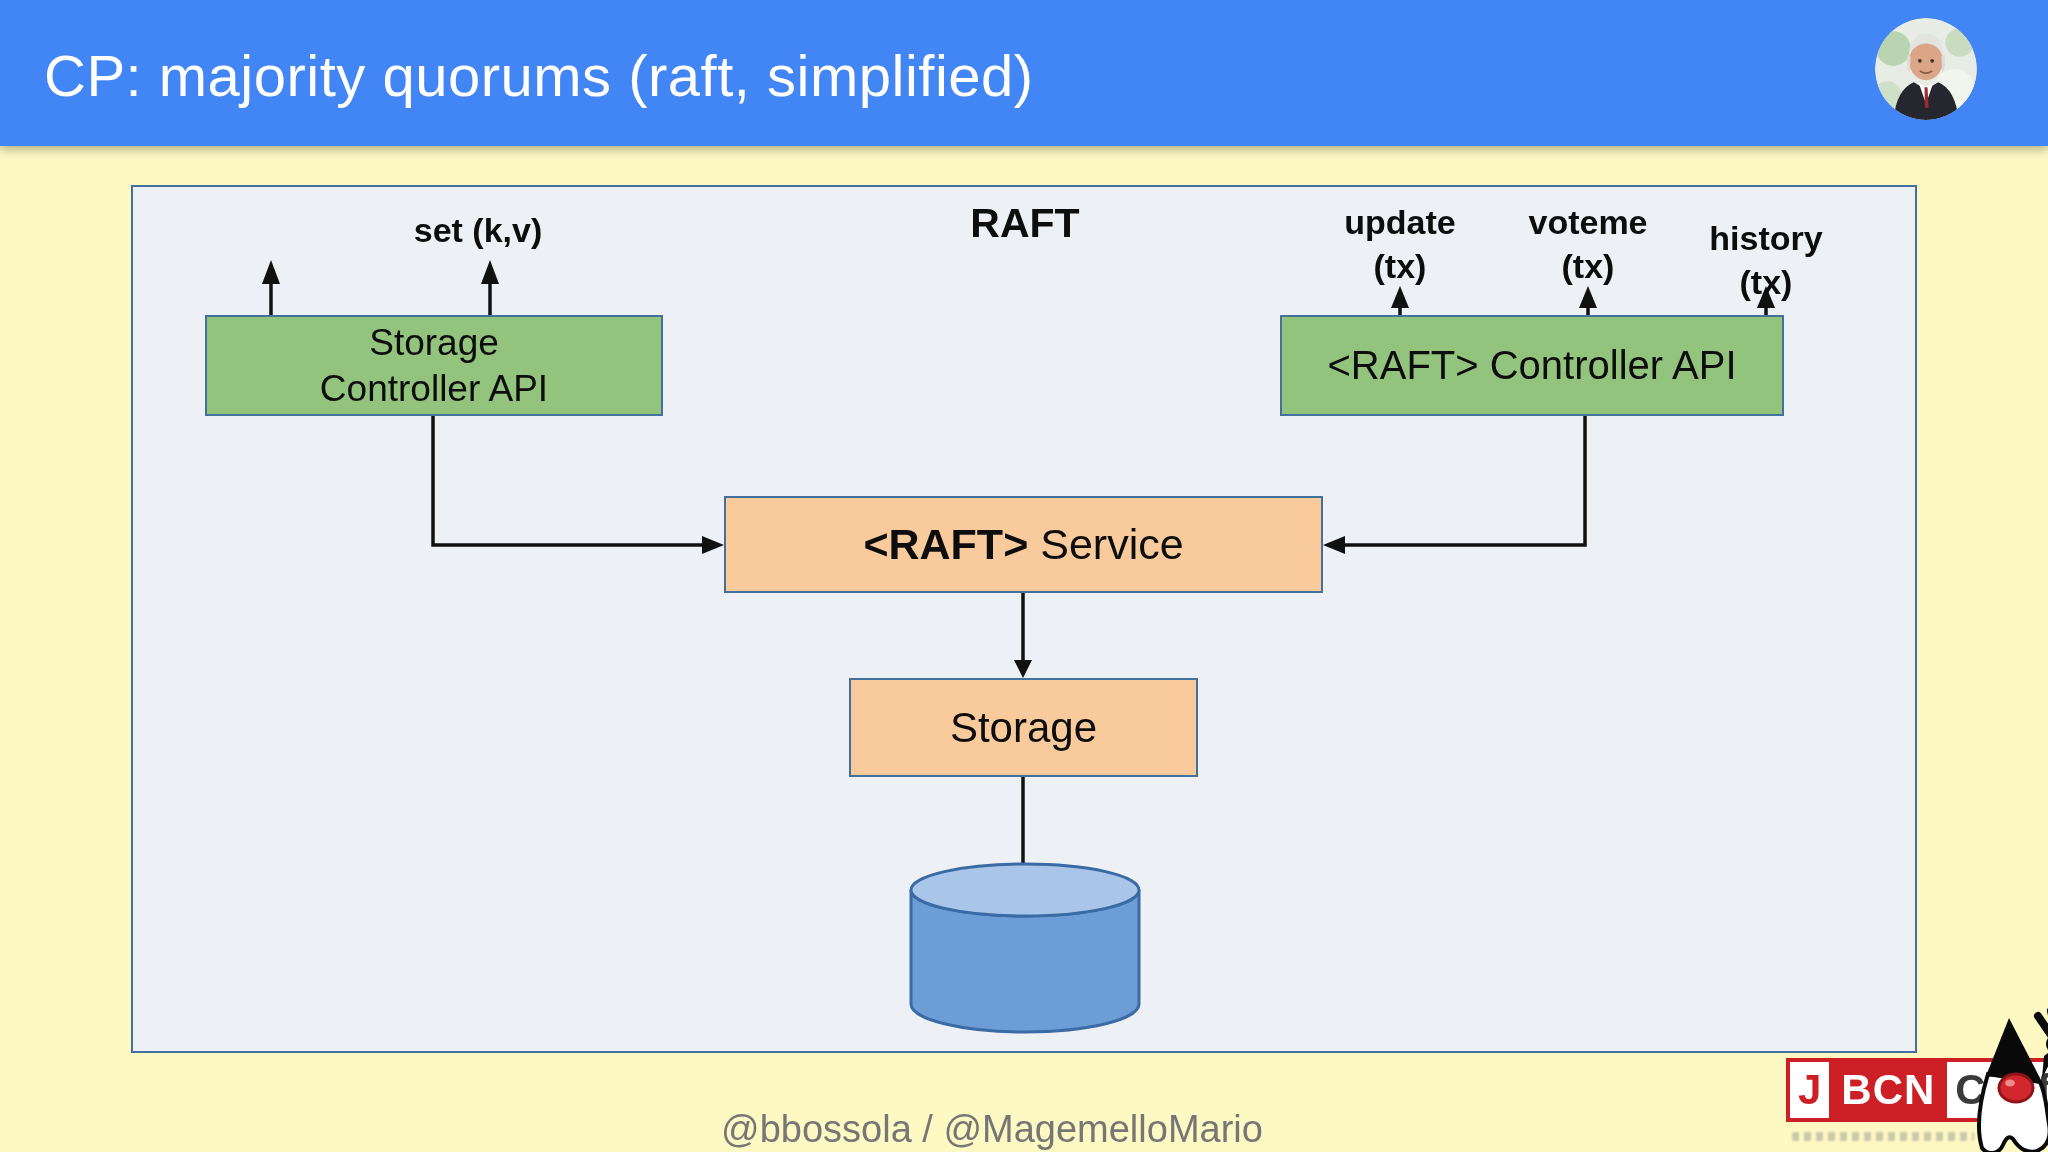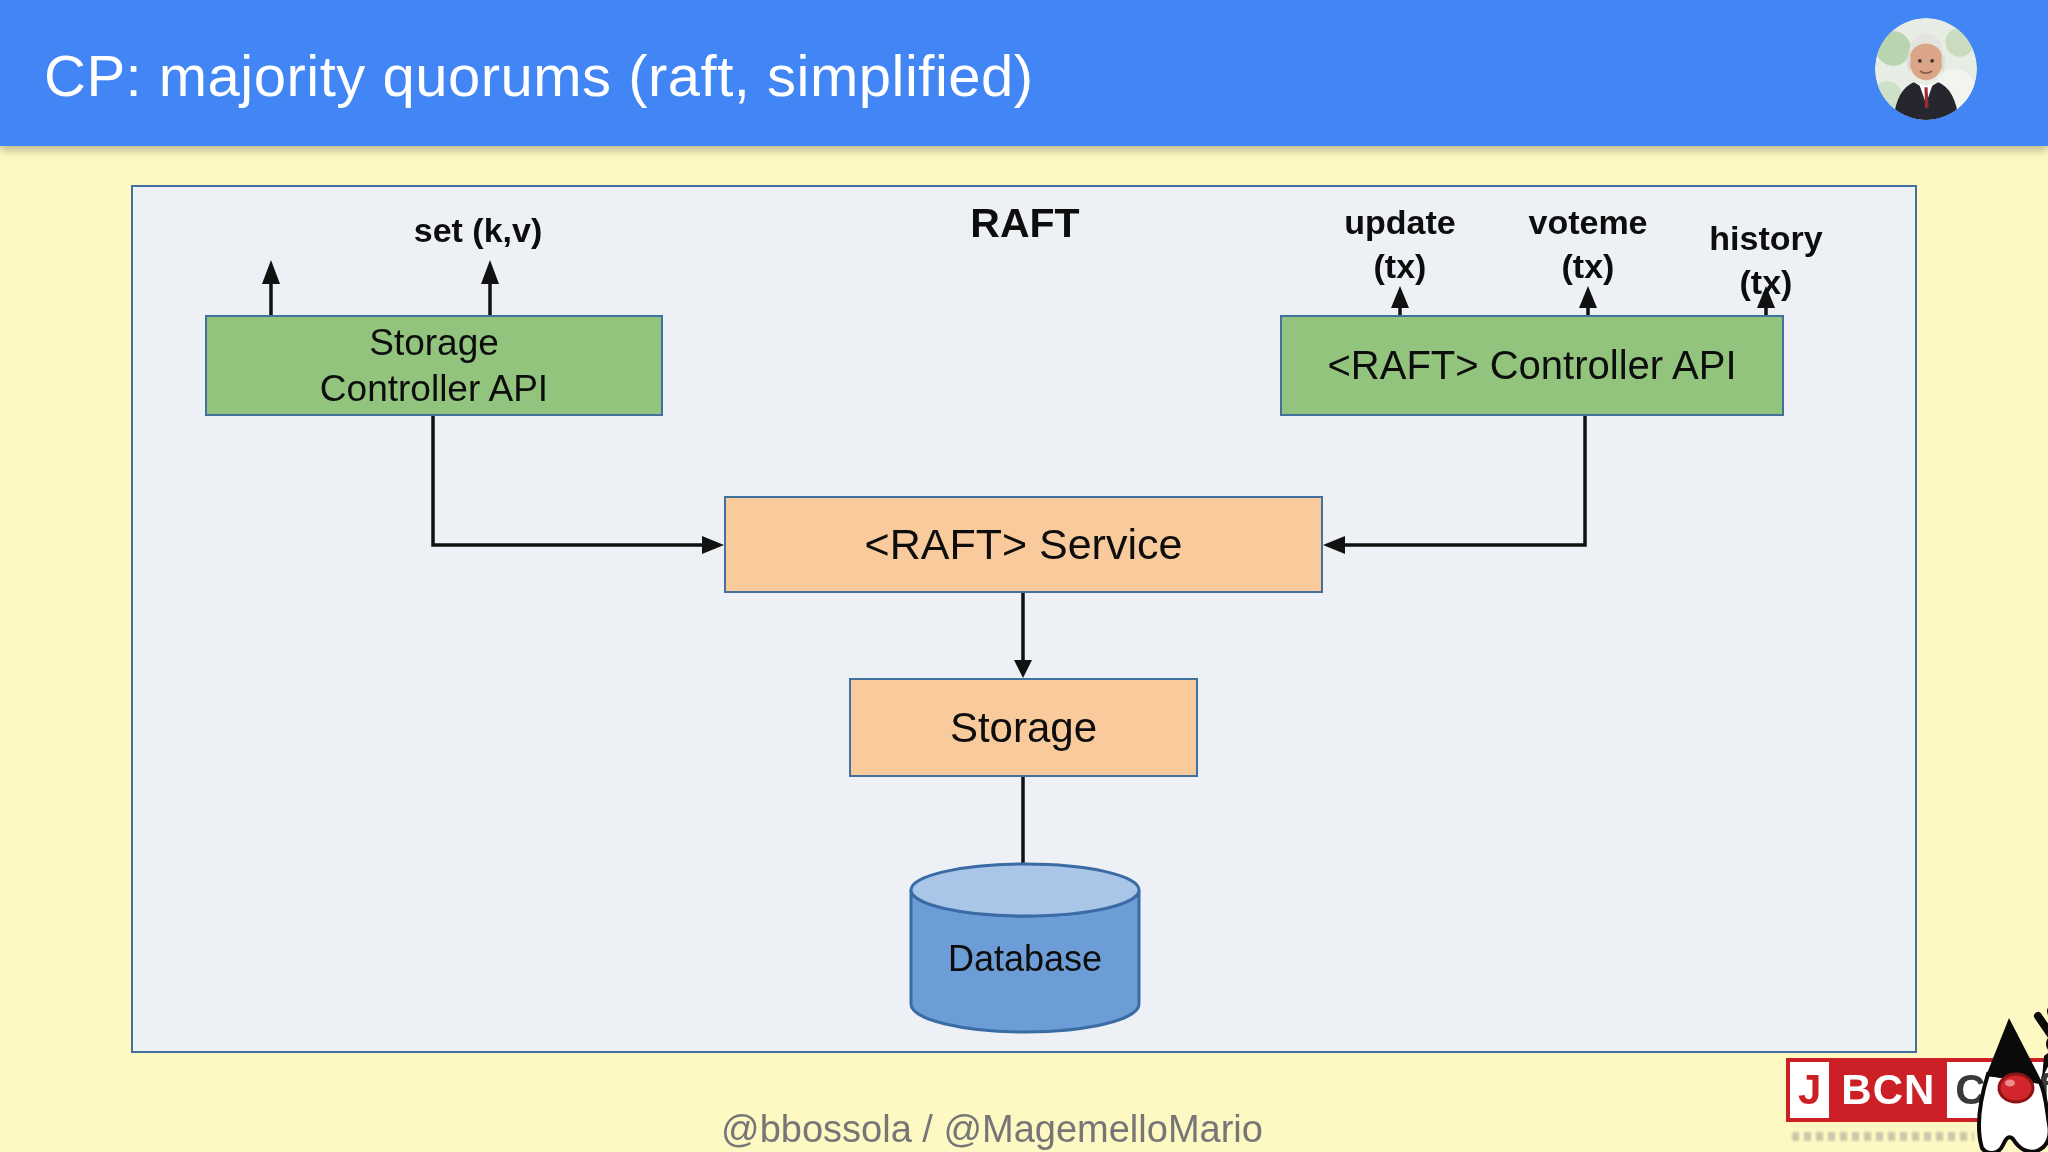--- a/index.html
+++ b/index.html
@@ -34,21 +34,21 @@
   .node {
     position:absolute; display:flex; align-items:center; justify-content:center;
     text-align:center; border:2px solid #41719c; z-index:2; color:#0d0d0d;
   }
   .green  { background:#93c47d; }
   .orange { background:#f9cb9c; }
   .box-storage-api   { left:205px;  top:315px; width:458px; height:101px; font-size:37px; line-height:1.22; }
   .box-raft-api      { left:1280px; top:315px; width:504px; height:101px; font-size:40px; }
   .box-service       { left:724px;  top:496px; width:599px; height:97px;  font-size:43px; }
   .box-storage       { left:849px;  top:678px; width:349px; height:99px;  font-size:42px; }
-  .bold { font-weight:400; }
+  .bold { font-weight:700; }
   .call-label {
     position:absolute; z-index:2; font-weight:700; font-size:34px; line-height:44px;
     text-align:center; width:220px; color:#0d0d0d;
   }
   .raft-heading {
     position:absolute; left:905px; top:200px; width:240px; z-index:2;
     text-align:center; font-size:41px; font-weight:700; color:#0d0d0d;
   }
   .cylinder-svg { position:absolute; left:905px; top:856px; width:240px; height:185px; z-index:2; }
   .cylinder-text {
@@ -174,21 +174,20 @@
   </div>
 
   <div class="node orange box-storage">
     <div>Storage</div>
   </div>
 
   <svg class="cylinder-svg" viewBox="0 0 240 185">
     <path d="M6,34 V148 A114,28 0 0 0 234,148 V34 A114,26 0 0 1 6,34 Z" fill="#6d9dd6" stroke="#3a6ba5" stroke-width="3"></path>
     <ellipse cx="120" cy="34" rx="114" ry="26" fill="#a9c5e8" stroke="#3a6ba5" stroke-width="3"></ellipse>
   </svg>
-  <div class="cylinder-text">Database</div>
 
   <div class="footer">@bbossola / @MagemelloMario</div>
 
   <div class="jbcn">
     <span class="j">J</span>
     <span class="bcn">BCN</span>
     <span class="conf">Conf</span>
   </div>
   <div class="jbcn-tagline"></div>
 

